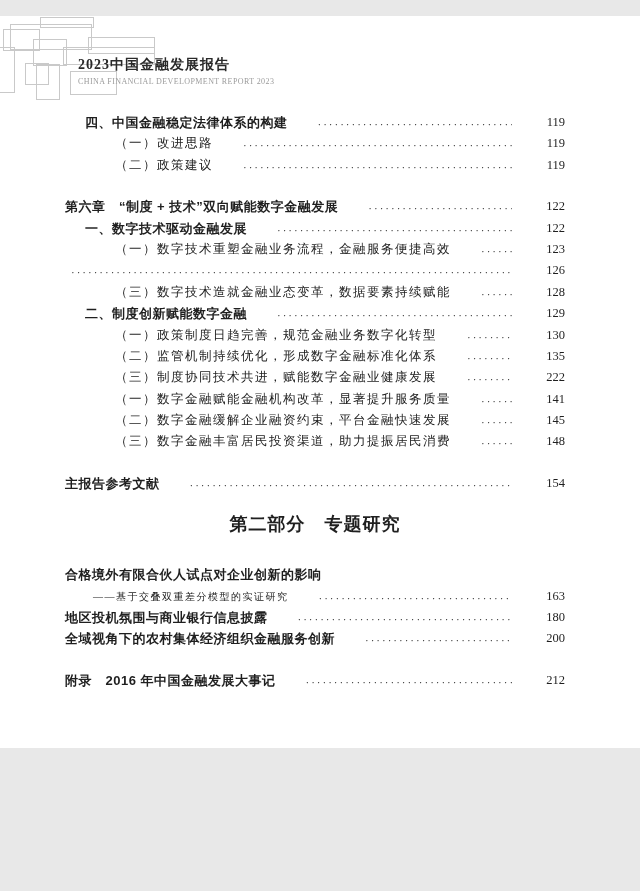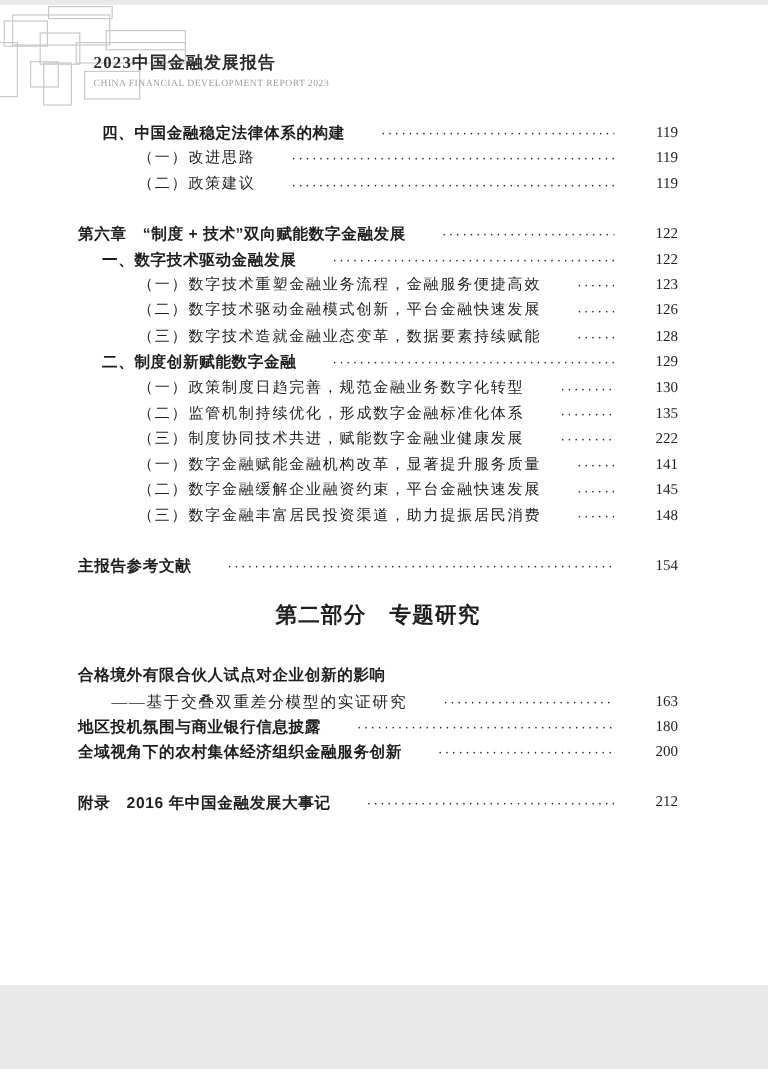--- a/index.html
+++ b/index.html
@@ -1,19 +1,19 @@
 <!DOCTYPE html>
 <html style="--paper: #ffffff; --ink: #1f1f1f; --muted: #9b9b9b; --dots: #2b2b2b; --decor: #c9c9c9;"><head>
 <meta charset="utf-8">
 <style>
   html, body { margin: 0; padding: 0; background: #e8e8e8; }
   .page {
     position: relative;
-    width: 640px; height: 817px;
-    margin: 4px auto;
+    width: 640px; height: 732px;
+    margin: 16px auto;
     background: var(--paper, #ffffff);
     font-family: "Liberation Serif", "DejaVu Serif", serif;
     color: var(--ink, #1f1f1f);
     overflow: hidden;
   }
 
   
   .decor { position: absolute; left: 0; top: 0; width: 240px; height: 95px; }
   .decor .r {
     position: absolute;
@@ -62,21 +62,21 @@
     font-weight: 600; font-size: 13px; letter-spacing: 0.5px;
     padding-left: 20px;
   }
   .l2 > .label {
     font-family: "Liberation Serif", serif;
     font-size: 12.5px; letter-spacing: 1.5px; color: #222;
     padding-left: 50px;
   }
   .dash > .label {
     font-family: "Liberation Serif", serif;
-    font-size: 13px; letter-spacing: 1.5px; color: #222;
+    font-size: 10px; letter-spacing: 1.5px; color: #222;
     padding-left: 28px;
   }
   .leader {
     flex: 1 1 auto; overflow: hidden;
     margin: 0 5px 0 6px; height: 21.4px;
     color: var(--dots, #2b2b2b);
   }
   .leader::after {
     content: "·····································································································································································";
     font-size: 11px; letter-spacing: 2px;
@@ -156,21 +156,20 @@
     <span class="pg">122</span>
   </div>
 
   <div class="row l2">
     <span class="label">（一）数字技术重塑金融业务流程，金融服务便捷高效</span>
     <span class="leader"></span>
     <span class="pg">123</span>
   </div>
 
   <div class="row l2">
-    <span class="label">（二）数字技术驱动金融模式创新，平台金融快速发展</span>
     <span class="leader"></span>
     <span class="pg">126</span>
   </div>
 
   <div class="row l2">
     <span class="label">（三）数字技术造就金融业态变革，数据要素持续赋能</span>
     <span class="leader"></span>
     <span class="pg">128</span>
   </div>
 

